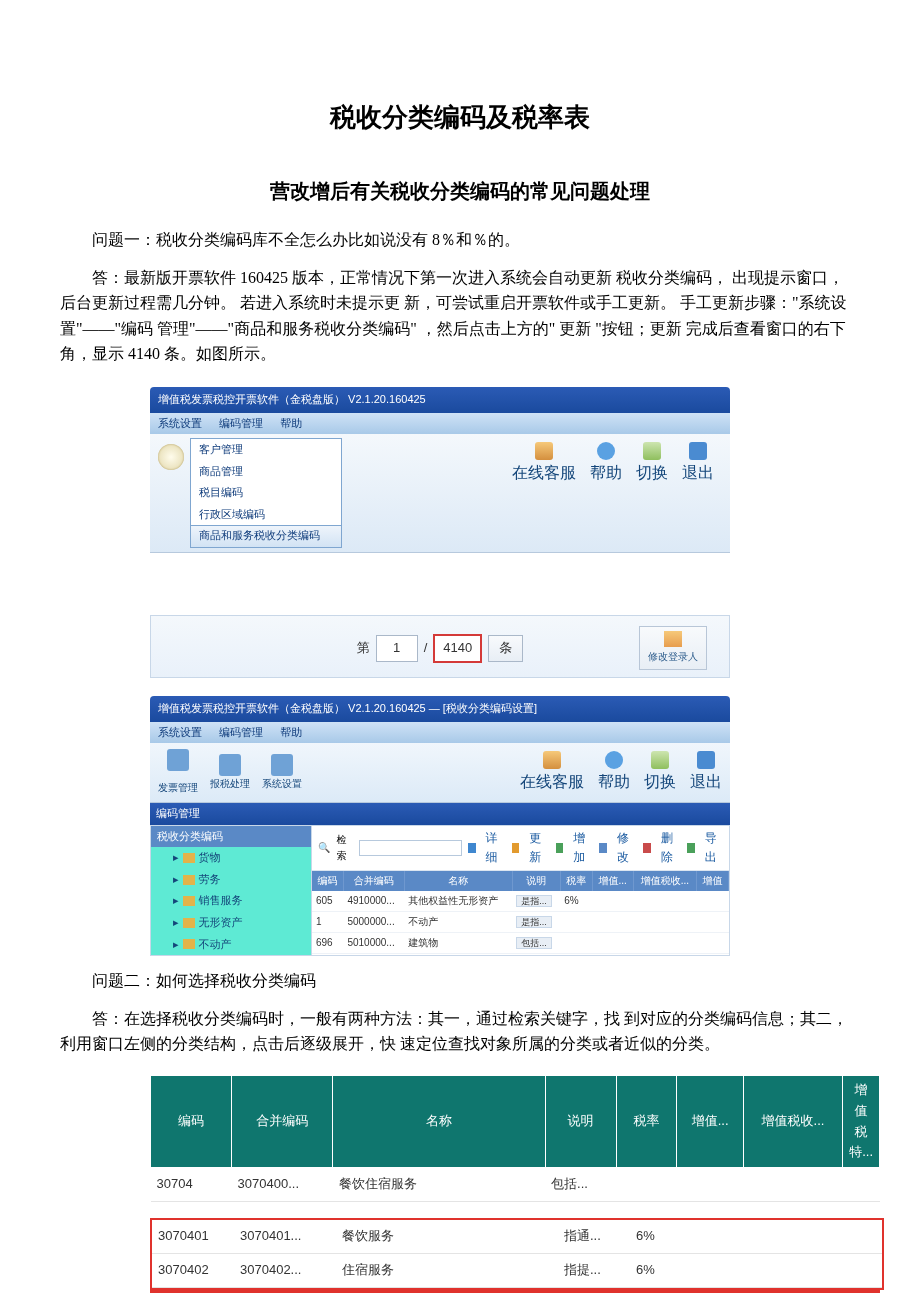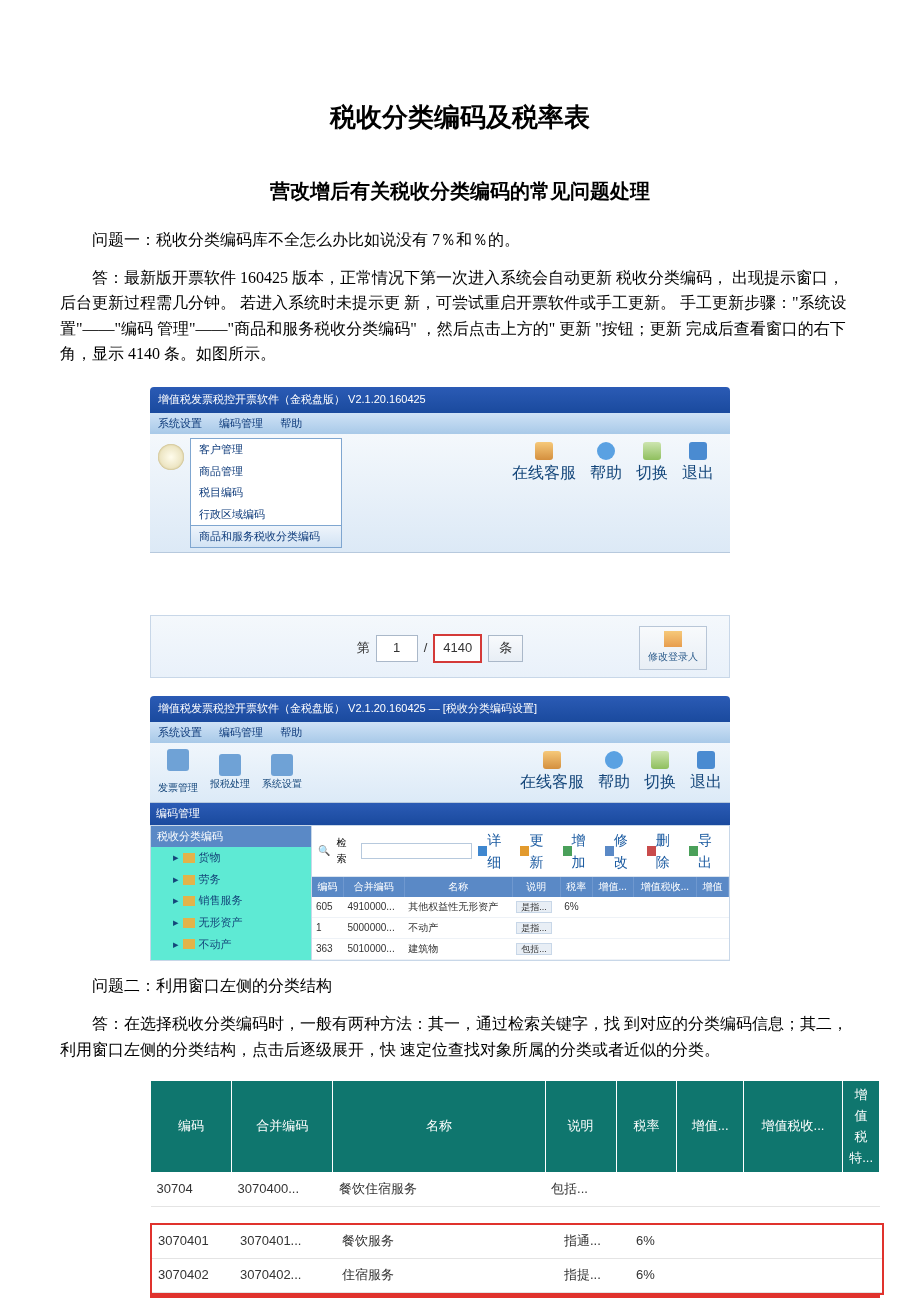--- a/index.html
+++ b/index.html
@@ -74,20 +74,21 @@
       font-size: 11px;
       color: #0d3a7a;
     }
     .dropdown-menu div {
       padding: 2px 8px;
     }
     .dropdown-menu .selected {
       background: linear-gradient(#eef4fb, #d2e3f4);
       border: 1px solid #7fa6d0;
       margin: -1px;
+      font-family: Liberation Mono, monospace;
     }
     .toolbar1 .spacer { flex: 1; }
     .toolbar1 .toolbar-btns {
       display: flex;
       gap: 14px;
       padding: 4px 10px 0 0;
     }
     .toolbar-btn {
       display: flex;
       flex-direction: column;
@@ -209,21 +210,21 @@
       padding: 3px 6px;
       gap: 6px;
       border-bottom: 1px solid #dbe5f0;
     }
     .search-bar .search-input {
       border: 1px solid #b7c9dd;
       height: 14px;
       width: 120px;
     }
     .search-bar .btns { margin-left: auto; display: flex; gap: 8px; align-items: center;}
-    .mini-btn { display: inline-flex; align-items: center; gap: 0; color: #1a5aa0; font-size: 14px;}
+    .mini-btn { display: inline-flex; align-items: center; gap: 10px; color: #1a5aa0; font-size: 12px;}
     .mini-btn .dot { width: 10px; height: 10px; display: inline-block; }
     .grid {
       width: 100%;
       border-collapse: collapse;
       font-size: 10px;
     }
     .grid th {
       background: #5a89c6;
       color: #fff;
       font-weight: normal;
@@ -290,21 +291,21 @@
     }
   </style>
 </head>
 <body>
 
 
 
 <h1 class="doc-title">税收分类编码及税率表</h1>
 <h2 class="doc-subtitle">营改增后有关税收分类编码的常见问题处理</h2>
 
-<p class="question">问题一：税收分类编码库不全怎么办比如说没有 7％和％的。</p>
+<p class="question">问题一：税收分类编码库不全怎么办比如说没有 8％和％的。</p>
 <p class="answer">答：最新版开票软件 160425 版本，正常情况下第一次进入系统会自动更新 税收分类编码， 出现提示窗口， 后台更新过程需几分钟。 若进入系统时未提示更 新，可尝试重启开票软件或手工更新。 手工更新步骤："系统设置"——"编码 管理"——"商品和服务税收分类编码" ，然后点击上方的" 更新 "按钮；更新 完成后查看窗口的右下角，显示 4140 条。如图所示。</p>
 
 
 <div class="screenshot1">
   <div class="window-title">增值税发票税控开票软件（金税盘版） V2.1.20.160425</div>
   <div class="menu-bar">
     <span>系统设置</span>
     <span>编码管理</span>
     <span>帮助</span>
   </div>
@@ -477,37 +478,37 @@
             <td>1</td>
                 <td>5000000...</td>
                 <td>不动产</td>
                 <td><span class="rate-badge">是指...</span></td>
                 <td></td>
                 <td></td>
                 <td></td>
                 <td></td>
           </tr>
           <tr>
-            <td>363</td>
+            <td>696</td>
                 <td>5010000...</td>
                 <td>建筑物</td>
                 <td><span class="rate-badge">包括...</span></td>
                 <td></td>
                 <td></td>
                 <td></td>
                 <td></td>
           </tr>
         </tbody>
           </table>
       </div>
     </div>
   </div>
 </div>
 
-<p class="question">问题二：利用窗口左侧的分类结构</p>
+<p class="question">问题二：如何选择税收分类编码</p>
 <p class="answer">答：在选择税收分类编码时，一般有两种方法：其一，通过检索关键字，找 到对应的分类编码信息；其二，利用窗口左侧的分类结构，点击后逐级展开，快 速定位查找对象所属的分类或者近似的分类。</p>
 
 <table class="table2">
   <tbody>
       <tr>
     <th style="width:70px">编码</th>
     <th style="width:90px">合并编码</th>
     <th style="width:210px">名称</th>
     <th style="width:60px">说明</th>
     <th style="width:50px">税率</th>

